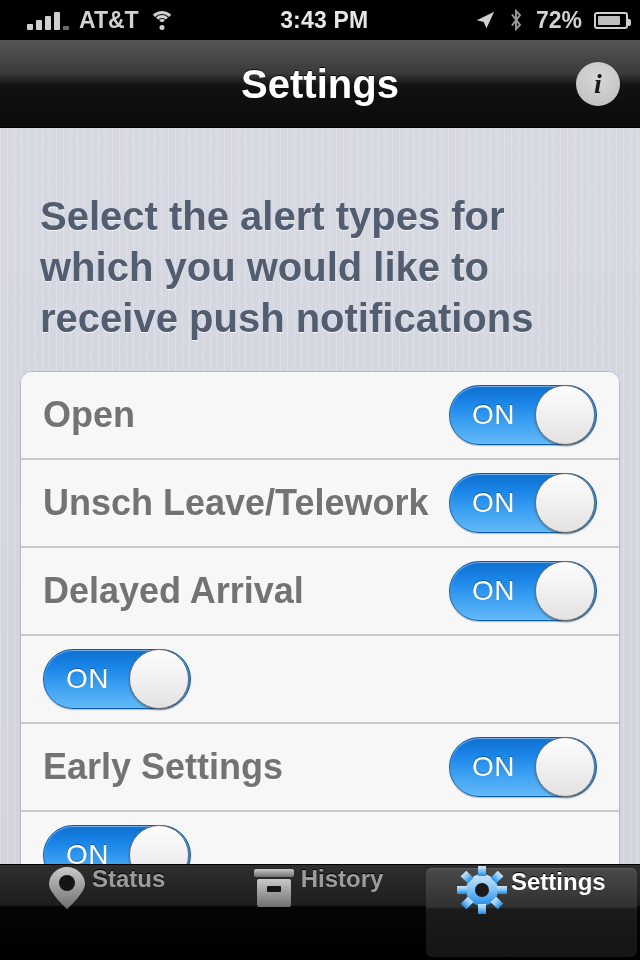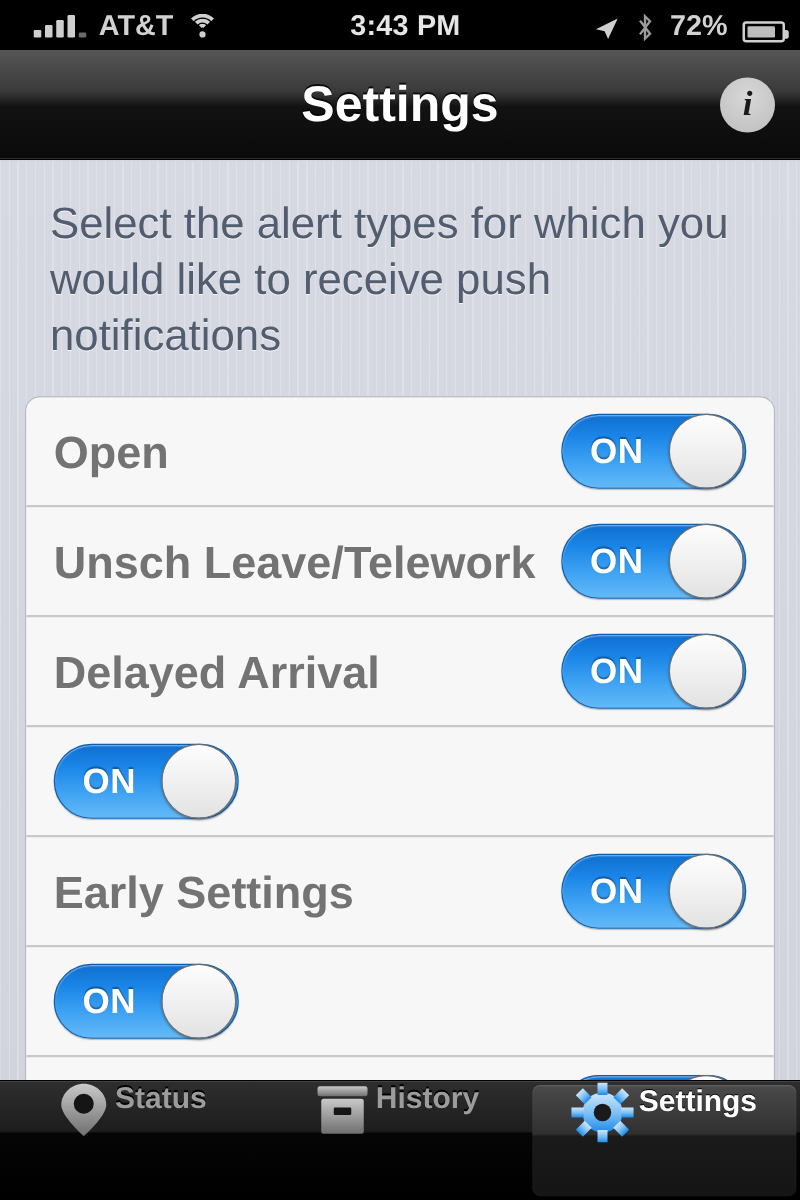--- a/index.html
+++ b/index.html
@@ -13,21 +13,21 @@
   #phone { position:relative; width:640px; height:960px; overflow:hidden; background:#d4d7df; }
 
   
   .statusbar {
     position:absolute; top:0; left:0; width:640px; height:40px;
     background:#000; color:#cfcfcf;
     display:flex; align-items:center;
   }
   .sb-left { display:flex; align-items:center; gap:10px; padding-left:27px; flex:0 0 auto; }
   .sb-center { flex:1; text-align:center; font-size:23px; font-weight:bold; color:#e6e6e6; letter-spacing:.2px; }
-  .sb-right { display:flex; align-items:flex-end; gap:12px; padding-right:12px; flex:0 0 auto; }
+  .sb-right { display:flex; align-items:center; gap:12px; padding-right:12px; flex:0 0 auto; }
 
   .bars { display:flex; align-items:flex-end; gap:3px; height:20px; }
   .bars i { display:block; width:6px; background:#cfcfcf; border-radius:1px; }
   .bars i:nth-child(1){ height:6px; }
   .bars i:nth-child(2){ height:10px; }
   .bars i:nth-child(3){ height:14px; }
   .bars i:nth-child(4){ height:18px; }
   .bars i:nth-child(5){ height:4px; background:#6a6a6a; }
 
   .carrier { font-size:23px; font-weight:bold; color:#d2d2d2; }
@@ -72,22 +72,23 @@
   
   .content {
     position:absolute; top:129px; left:0; width:640px; bottom:96px;
     background:
       repeating-linear-gradient(to right, rgba(255,255,255,.22) 0 1px, rgba(0,0,0,0) 1px 7px),
       linear-gradient(to bottom,#d6d9e1 0%,#d1d4dc 100%);
     overflow:hidden;
   }
   .intro {
     padding:28px 34px 0 40px;
-    color:#525d70; font-size:35px; font-weight:normal; line-height:1.28;
+    color:#525d70; font-size:40px; font-weight:bold; line-height:1.28;
     text-shadow:0 1px 0 rgba(255,255,255,.7);
+    margin-top:34px;
   }
 
   .listwrap {
     margin:26px 20px 0 20px;
     background:#f6f6f6;
     border:1px solid #b6b9c0;
     border-radius:12px;
     overflow:hidden;
     box-shadow:0 1px 0 rgba(255,255,255,.5);
   }
@@ -107,21 +108,21 @@
   
   .toggle {
     position:relative; width:148px; height:60px; border-radius:30px;
     background:linear-gradient(to bottom,#0e6fd0 0%,#1b86e8 30%,#3ba0f2 62%,#63b9f7 100%);
     border:1px solid #0c5fae;
     box-shadow:inset 0 1px 1px rgba(255,255,255,.45), 0 1px 1px rgba(0,0,0,.25);
     flex:0 0 auto;
   }
   .toggle .ontext {
     position:absolute; left:22px; top:50%; transform:translateY(-50%);
-    color:#fff; font-size:28px; font-weight:bold; letter-spacing:.5px;
+    color:#fff; font-size:28px; font-weight:normal; letter-spacing:.5px;
     text-shadow:0 -1px 1px rgba(0,0,0,.35);
   }
   .toggle .knob {
     position:absolute; right:1px; top:-1px; width:60px; height:60px; border-radius:50%;
     background:linear-gradient(to bottom,#fdfdfd 0%,#f2f2f2 45%,#e2e2e2 100%);
     border:1px solid #6f6f6f;
     box-shadow:0 1px 2px rgba(0,0,0,.4), inset 0 1px 0 rgba(255,255,255,.9);
   }
 
   

